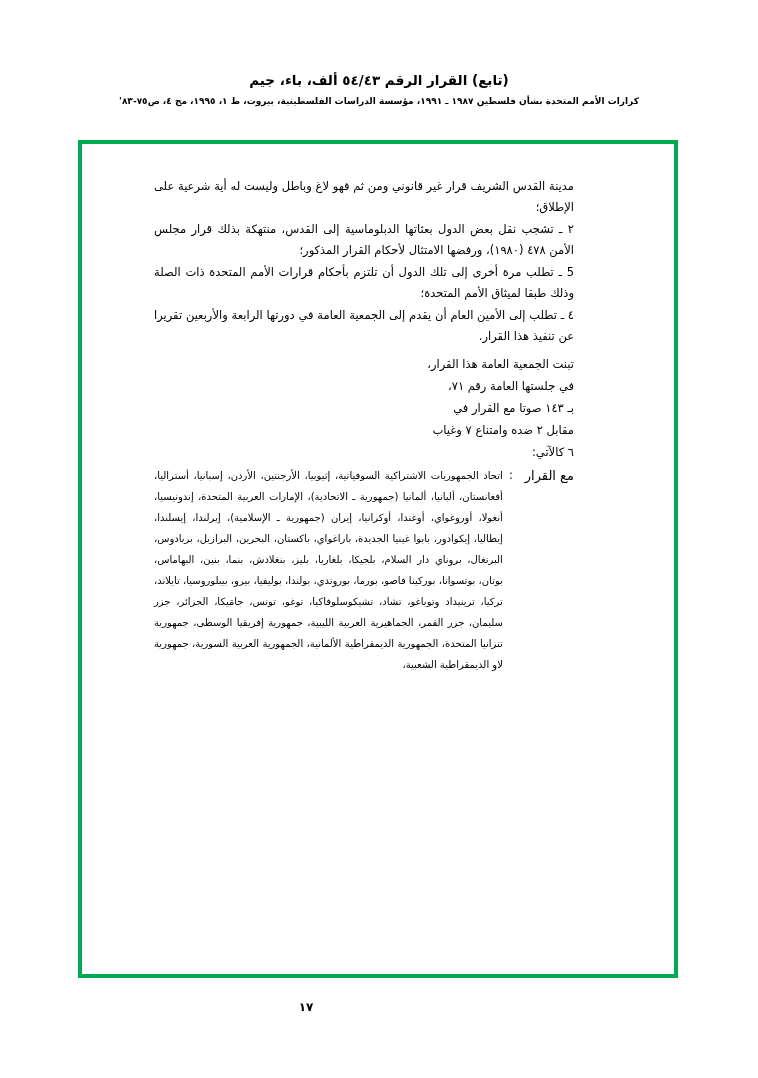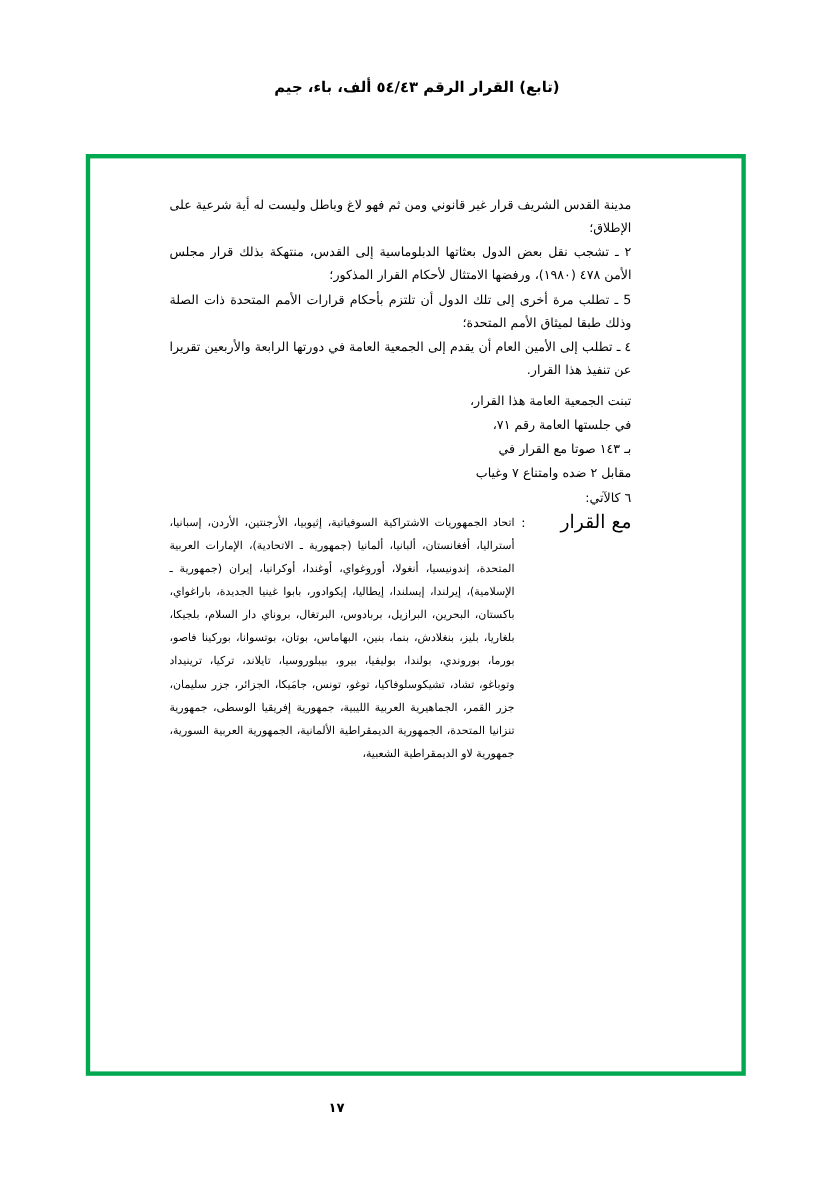--- a/index.html
+++ b/index.html
@@ -74,25 +74,24 @@
     text-align: center;
     text-align-last: right;
   }
   .states-row {
     display: flex;
     flex-direction: row;
     align-items: flex-start;
     margin-top: 2px;
   }
   .states-label {
-    font-size: 17px;
+    font-size: 13px;
     line-height: 21px;
     white-space: nowrap;
     padding-left: 6px;
-    margin-left: 20px;
   }
   .states-colon {
     font-size: 11.5px;
     line-height: 21px;
     padding: 0 6px;
   }
   .states-list {
     font-size: 10px;
     line-height: 21px;
     flex: 1;
@@ -111,20 +110,21 @@
     direction: rtl;
   }
 </style>
 </head>
 <body>
 
 <div class="page">
 
   <div class="header">
     <div class="header-title">(تابع) القرار الرقم ٥٤/٤٣ ألف، باء، جيم</div>
+    <div class="header-sub">كرارات الأمم المتحدة بشأن فلسطين ١٩٨٧ ـ ١٩٩١، مؤسسة الدراسات الفلسطينية، بيروت، ط ١، ١٩٩٥، مج ٤، ص٧٥-٨٣'</div>
   </div>
 
   <div class="frame">
     <div class="content">
 
       <p class="para">مدينة القدس الشريف قرار غير قانوني ومن ثم فهو لاغ وباطل وليست له أية شرعية على الإطلاق؛</p>
       <p class="para">٢ ـ تشجب نقل بعض الدول بعثاتها الدبلوماسية إلى القدس، منتهكة بذلك قرار مجلس الأمن ٤٧٨ (١٩٨٠)، ورفضها الامتثال لأحكام القرار المذكور؛</p>
       <p class="para">5 ـ تطلب مرة أخرى إلى تلك الدول أن تلتزم بأحكام قرارات الأمم المتحدة ذات الصلة وذلك طبقا لميثاق الأمم المتحدة؛</p>
       <p class="para">٤ ـ تطلب إلى الأمين العام أن يقدم إلى الجمعية العامة في دورتها الرابعة والأربعين تقريرا عن تنفيذ هذا القرار.</p>
 

